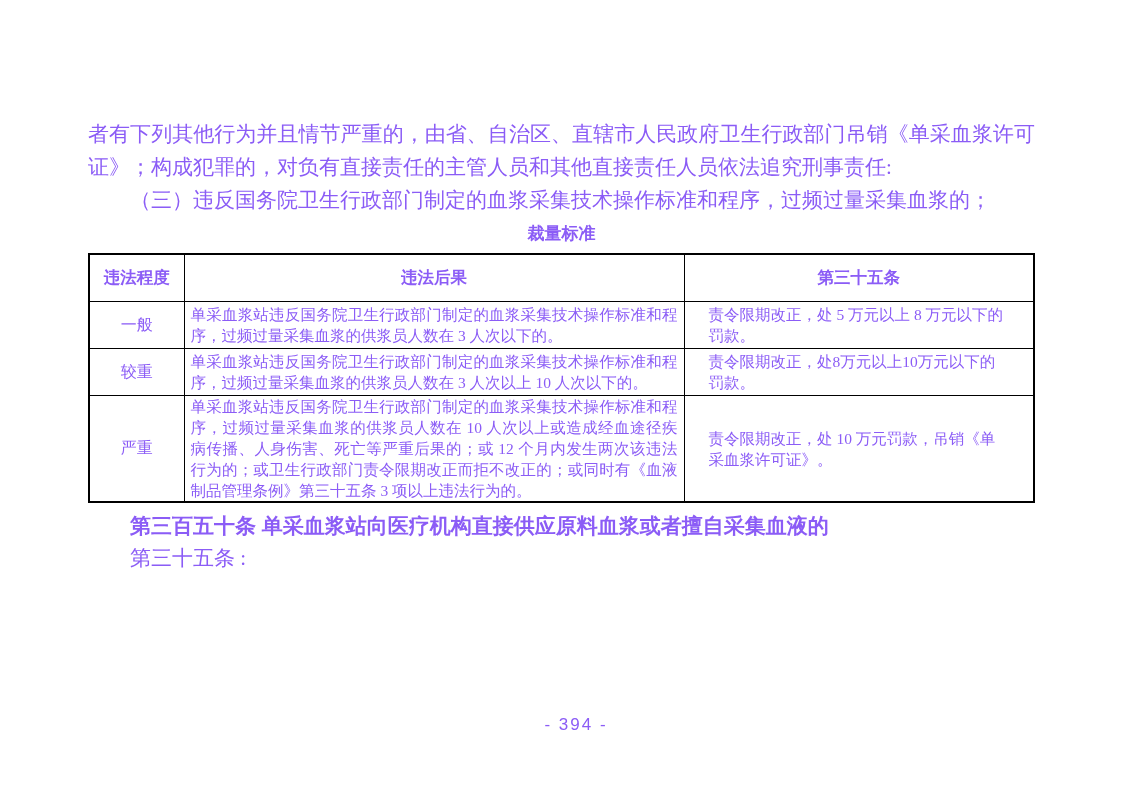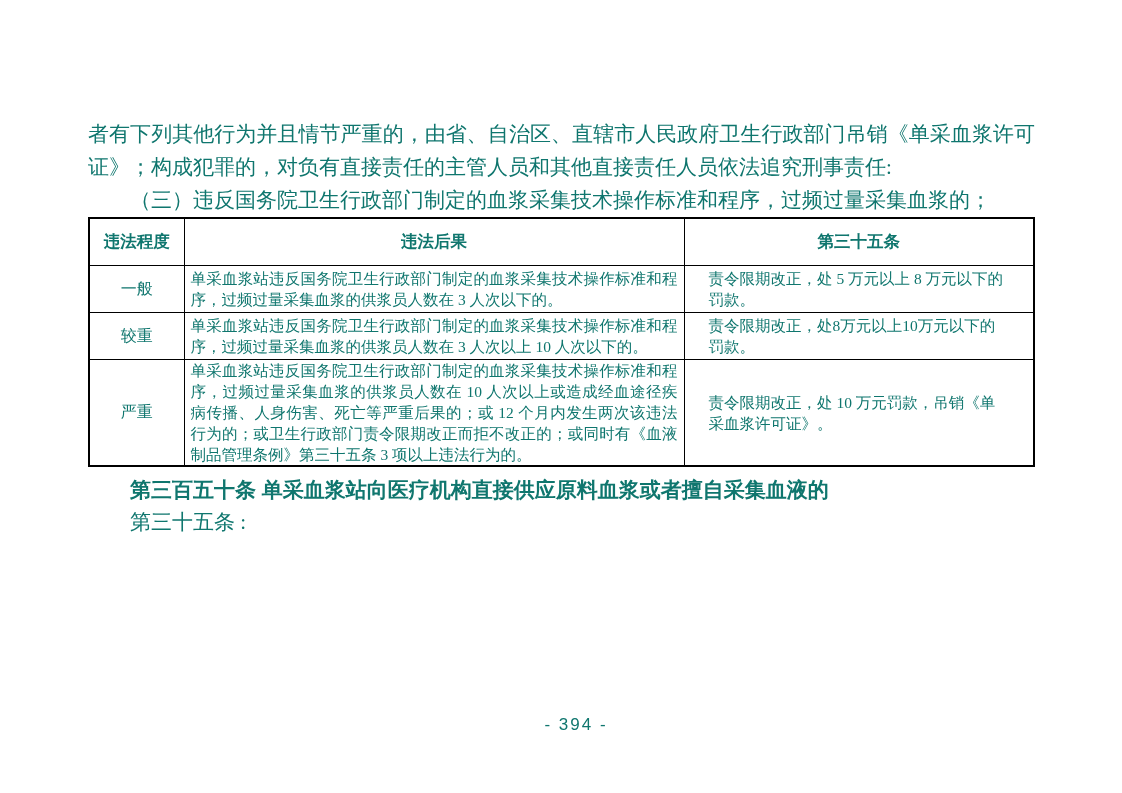--- a/index.html
+++ b/index.html
@@ -1,21 +1,21 @@
 <!DOCTYPE html>
 <html><head>
 <meta charset="utf-8">
 <style>
   html, body { margin: 0; padding: 0; background: #ffffff; }
   .page {
     position: relative;
     width: 1122px;
     height: 793px;
     background: #ffffff;
-    color: #0f766e;
+    color: #8b5cf6;
     font-family: "Liberation Serif", "DejaVu Serif", serif;
     overflow: hidden;
   }
   .content {
     position: absolute;
     left: 88px;
     top: 118px;
     width: 947px;
   }
   .body-text {
@@ -95,20 +95,21 @@
 </head>
 <body>
 
 <div class="page">
   <div class="content">
 
     <p class="body-text">者有下列其他行为并且情节严重的，由省、自治区、直辖市人民政府卫生行政部门吊销《单采血浆许可证》；构成犯罪的，对负有直接责任的主管人员和其他直接责任人员依法追究刑事责任:</p>
 
     <p class="body-text indent-2">（三）违反国务院卫生行政部门制定的血浆采集技术操作标准和程序，过频过量采集血浆的；</p>
 
+    <div class="table-title">裁量标准</div>
 
     <table class="discretion">
       <colgroup>
         <col style="width:95px">
         <col style="width:500px">
         <col>
       </colgroup>
       <thead>
         <tr>
           <th>违法程度</th>

